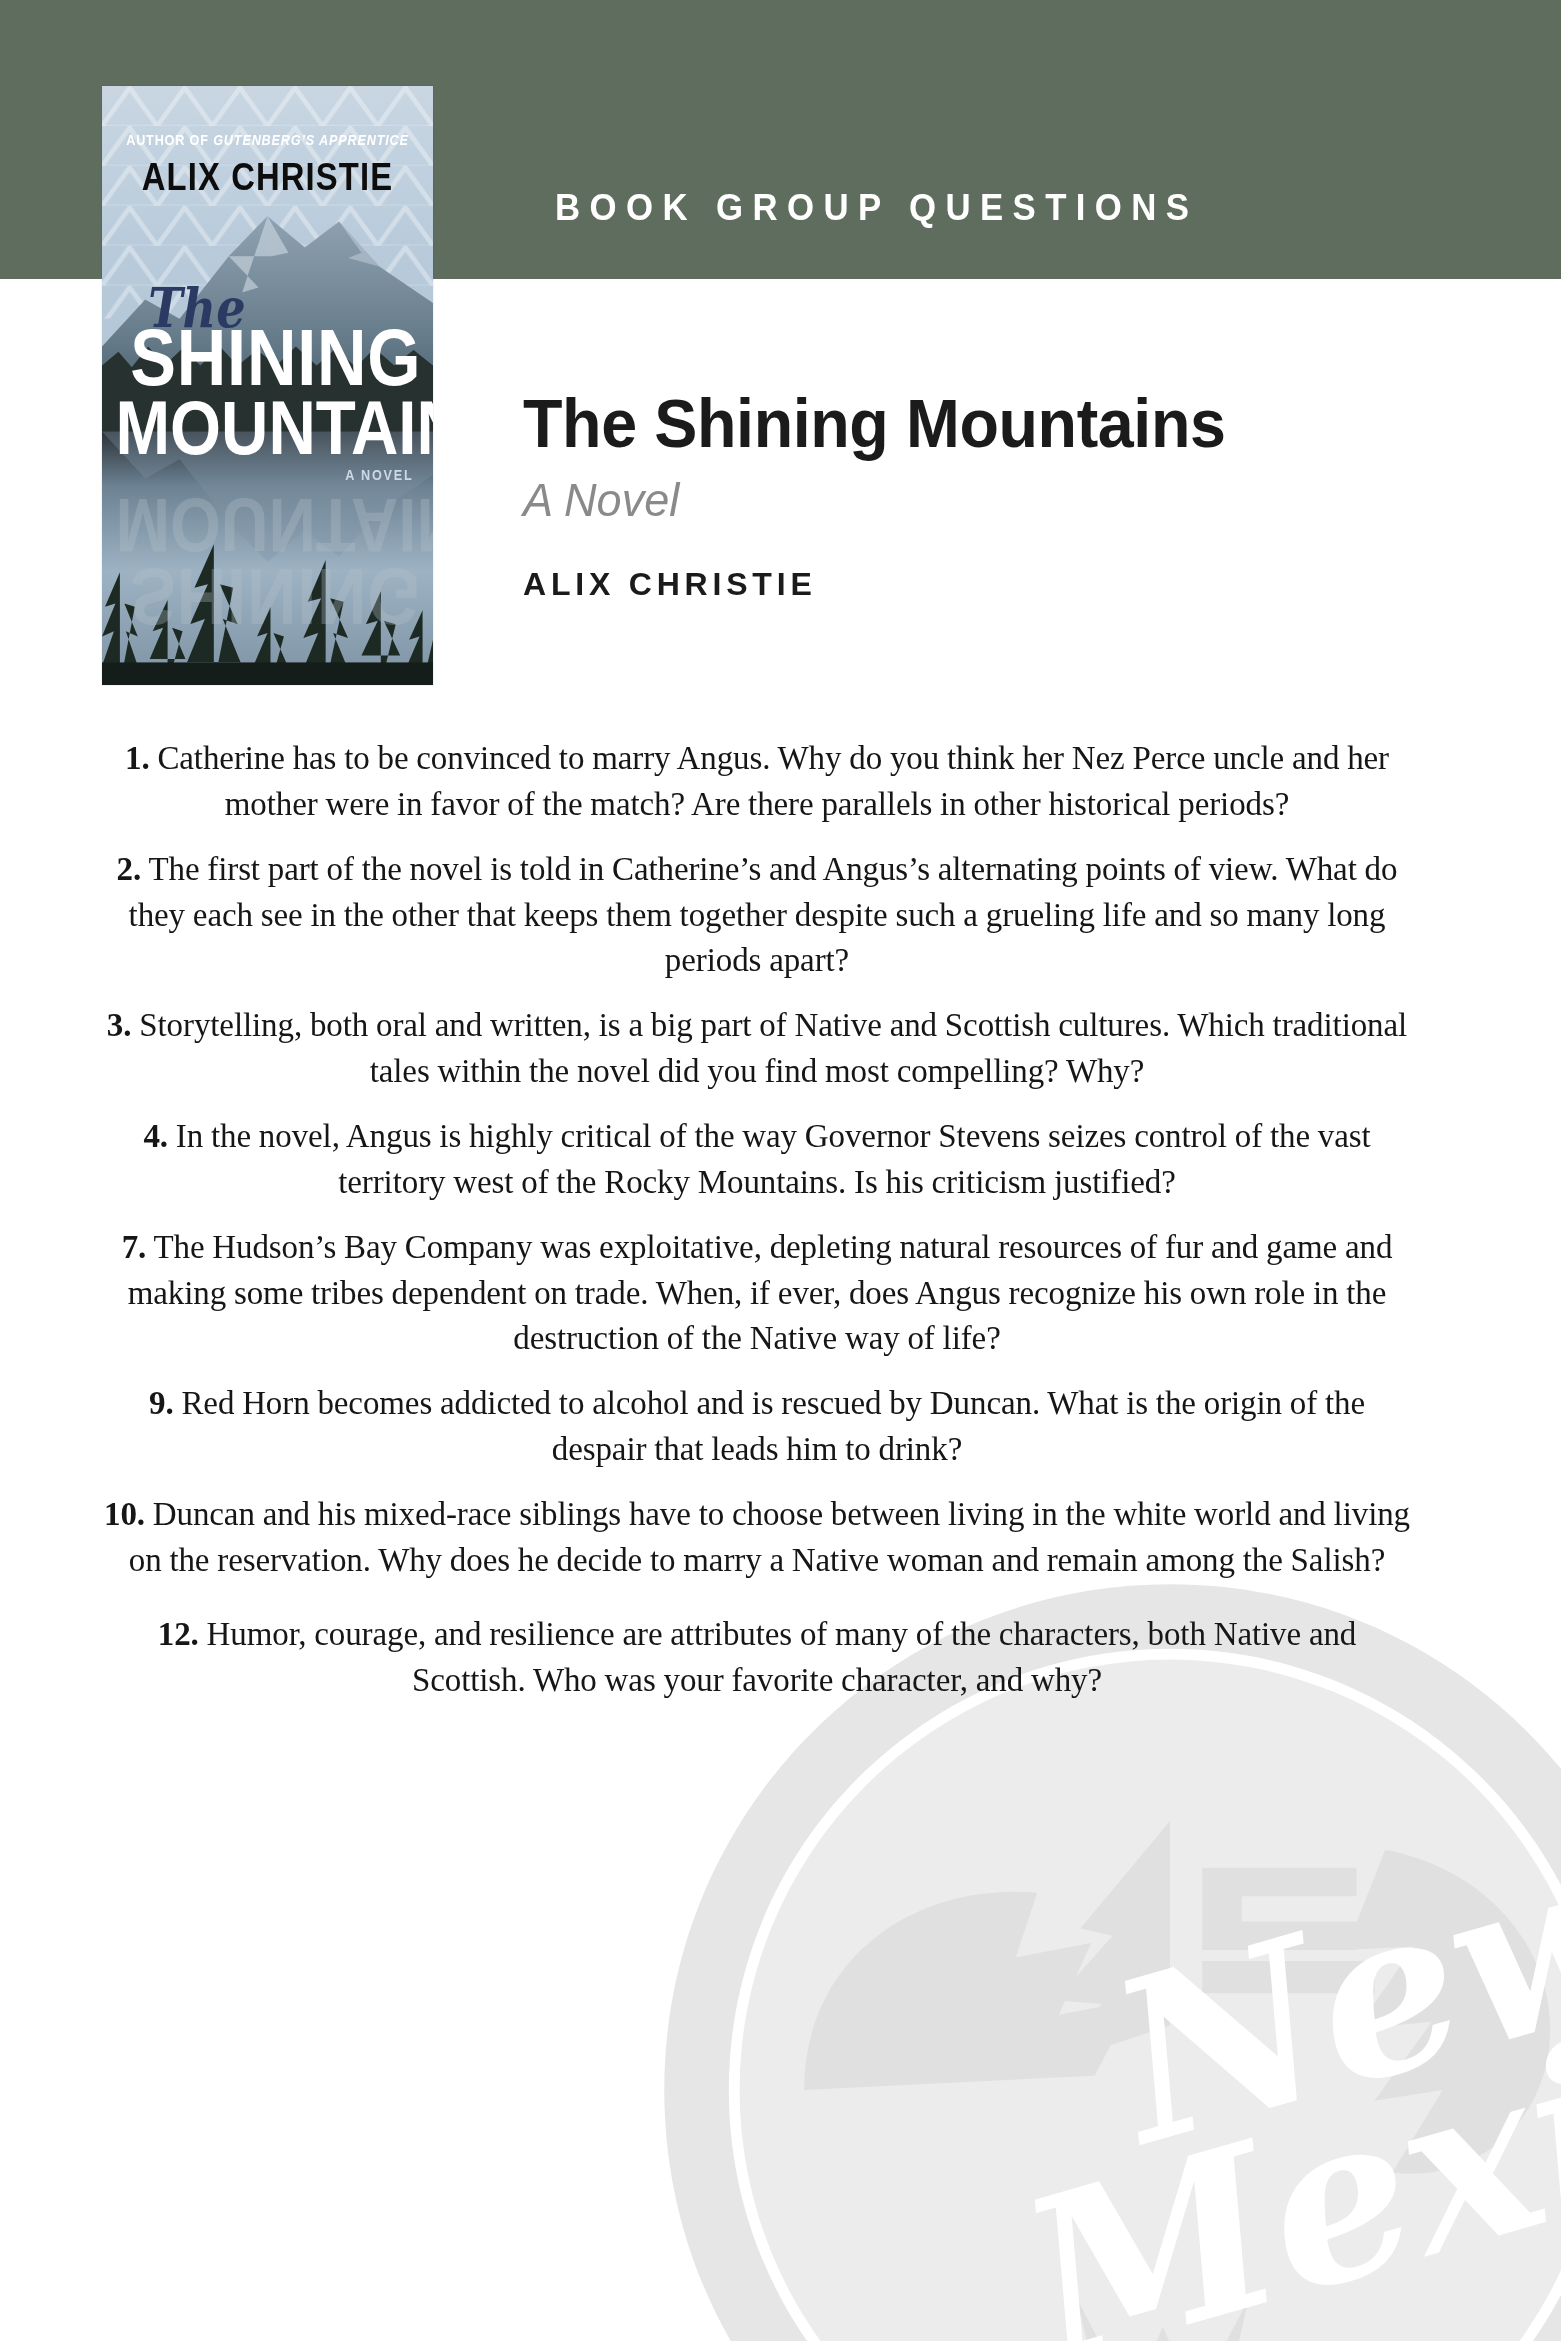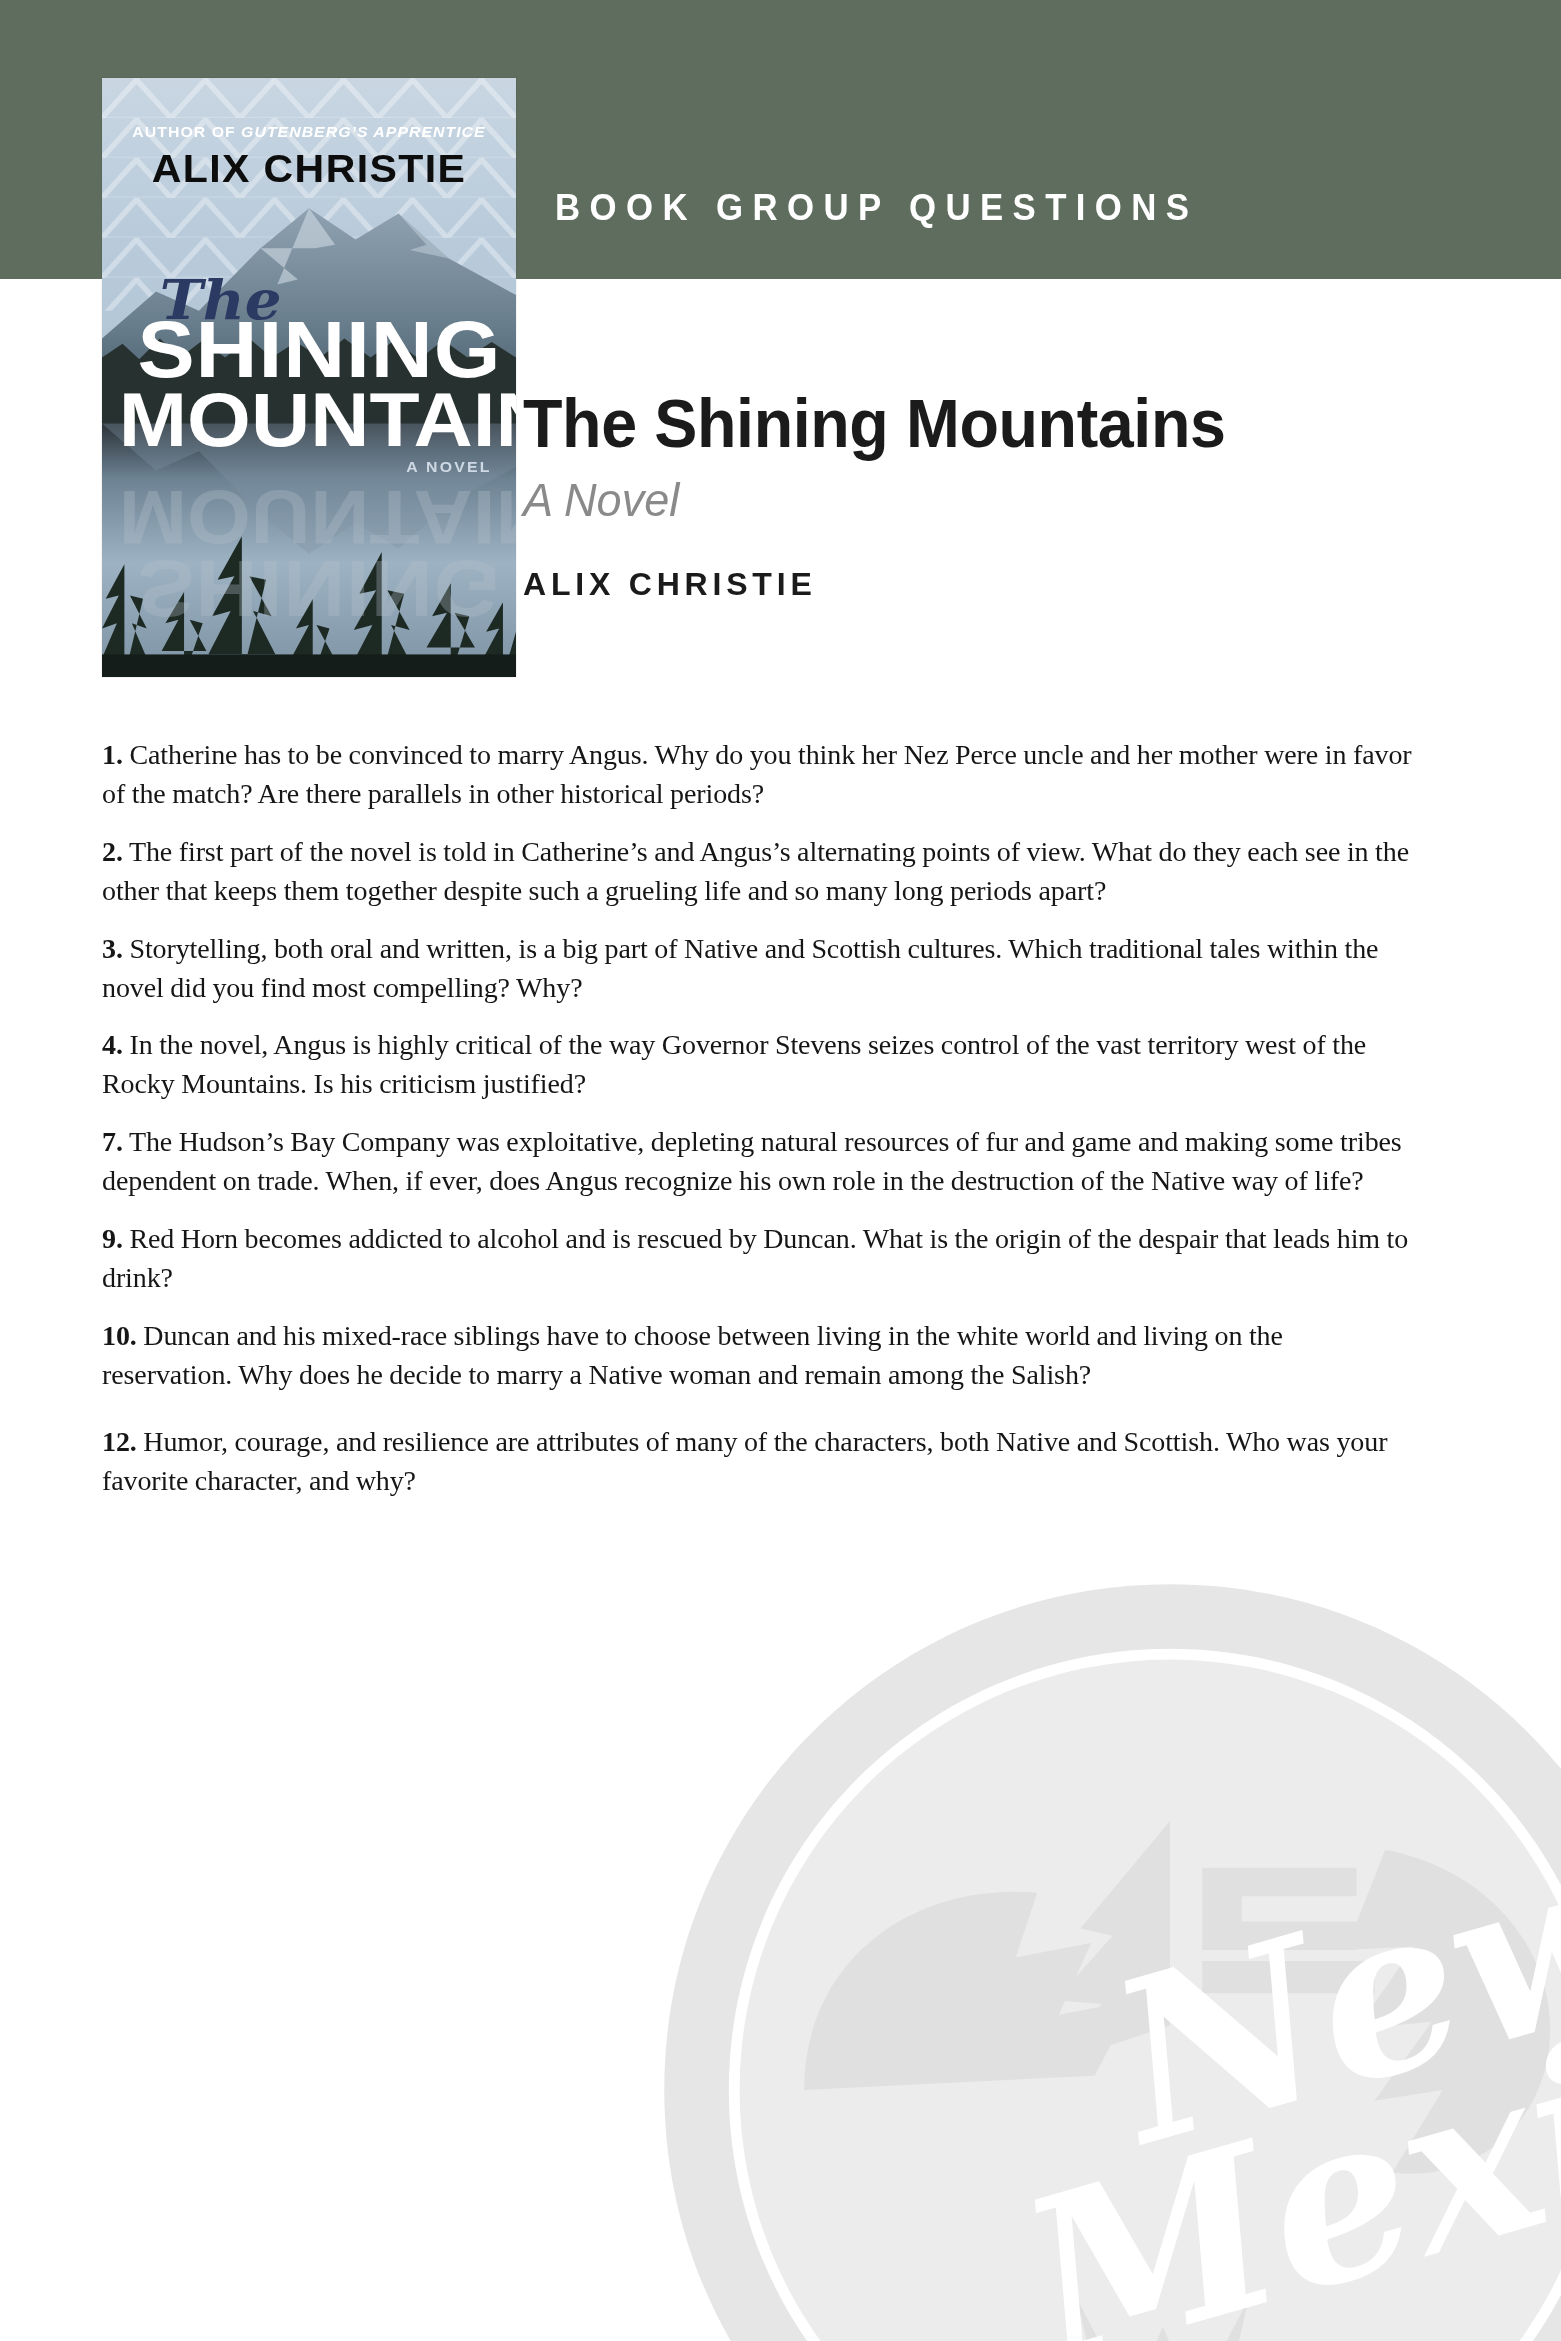--- a/index.html
+++ b/index.html
@@ -48,22 +48,22 @@
     color: #ffffff;
     white-space: nowrap;
     transform: scaleX(0.94);
     transform-origin: left center;
   }
 
   
   .cover {
     position: absolute;
     left: 102px;
-    top: 78px;
-    width: 414px;
+    top: 86px;
+    width: 331px;
     height: 599px;
     z-index: 3;
     overflow: hidden;
     background: #5d6f7d;
     box-shadow: 0 0 0 0.9px rgba(0,0,0,0.05);
   }
   .cover svg { display: block; width: 100%; height: 100%; }
 
   
   .title-block {
@@ -111,25 +111,25 @@
   
   .questions {
     position: absolute;
     left: 102px;
     top: 736px;
     width: 1310px;
     z-index: 2;
   }
   .question {
     font-family: "Liberation Serif", "DejaVu Serif", serif;
-    font-size: 28px;
+    font-size: 33px;
     line-height: 1.39;
     color: #161616;
     margin: 0 0 19px 0;
-    text-align: left;
+    text-align: center;
     letter-spacing: -0.1px;
     word-spacing: -0.3px;
   }
   .question:last-child { margin-bottom: 0; margin-top: 28px; }
   .qnum {
     font-weight: bold;
   }
 </style>
 </head>
 <body>

